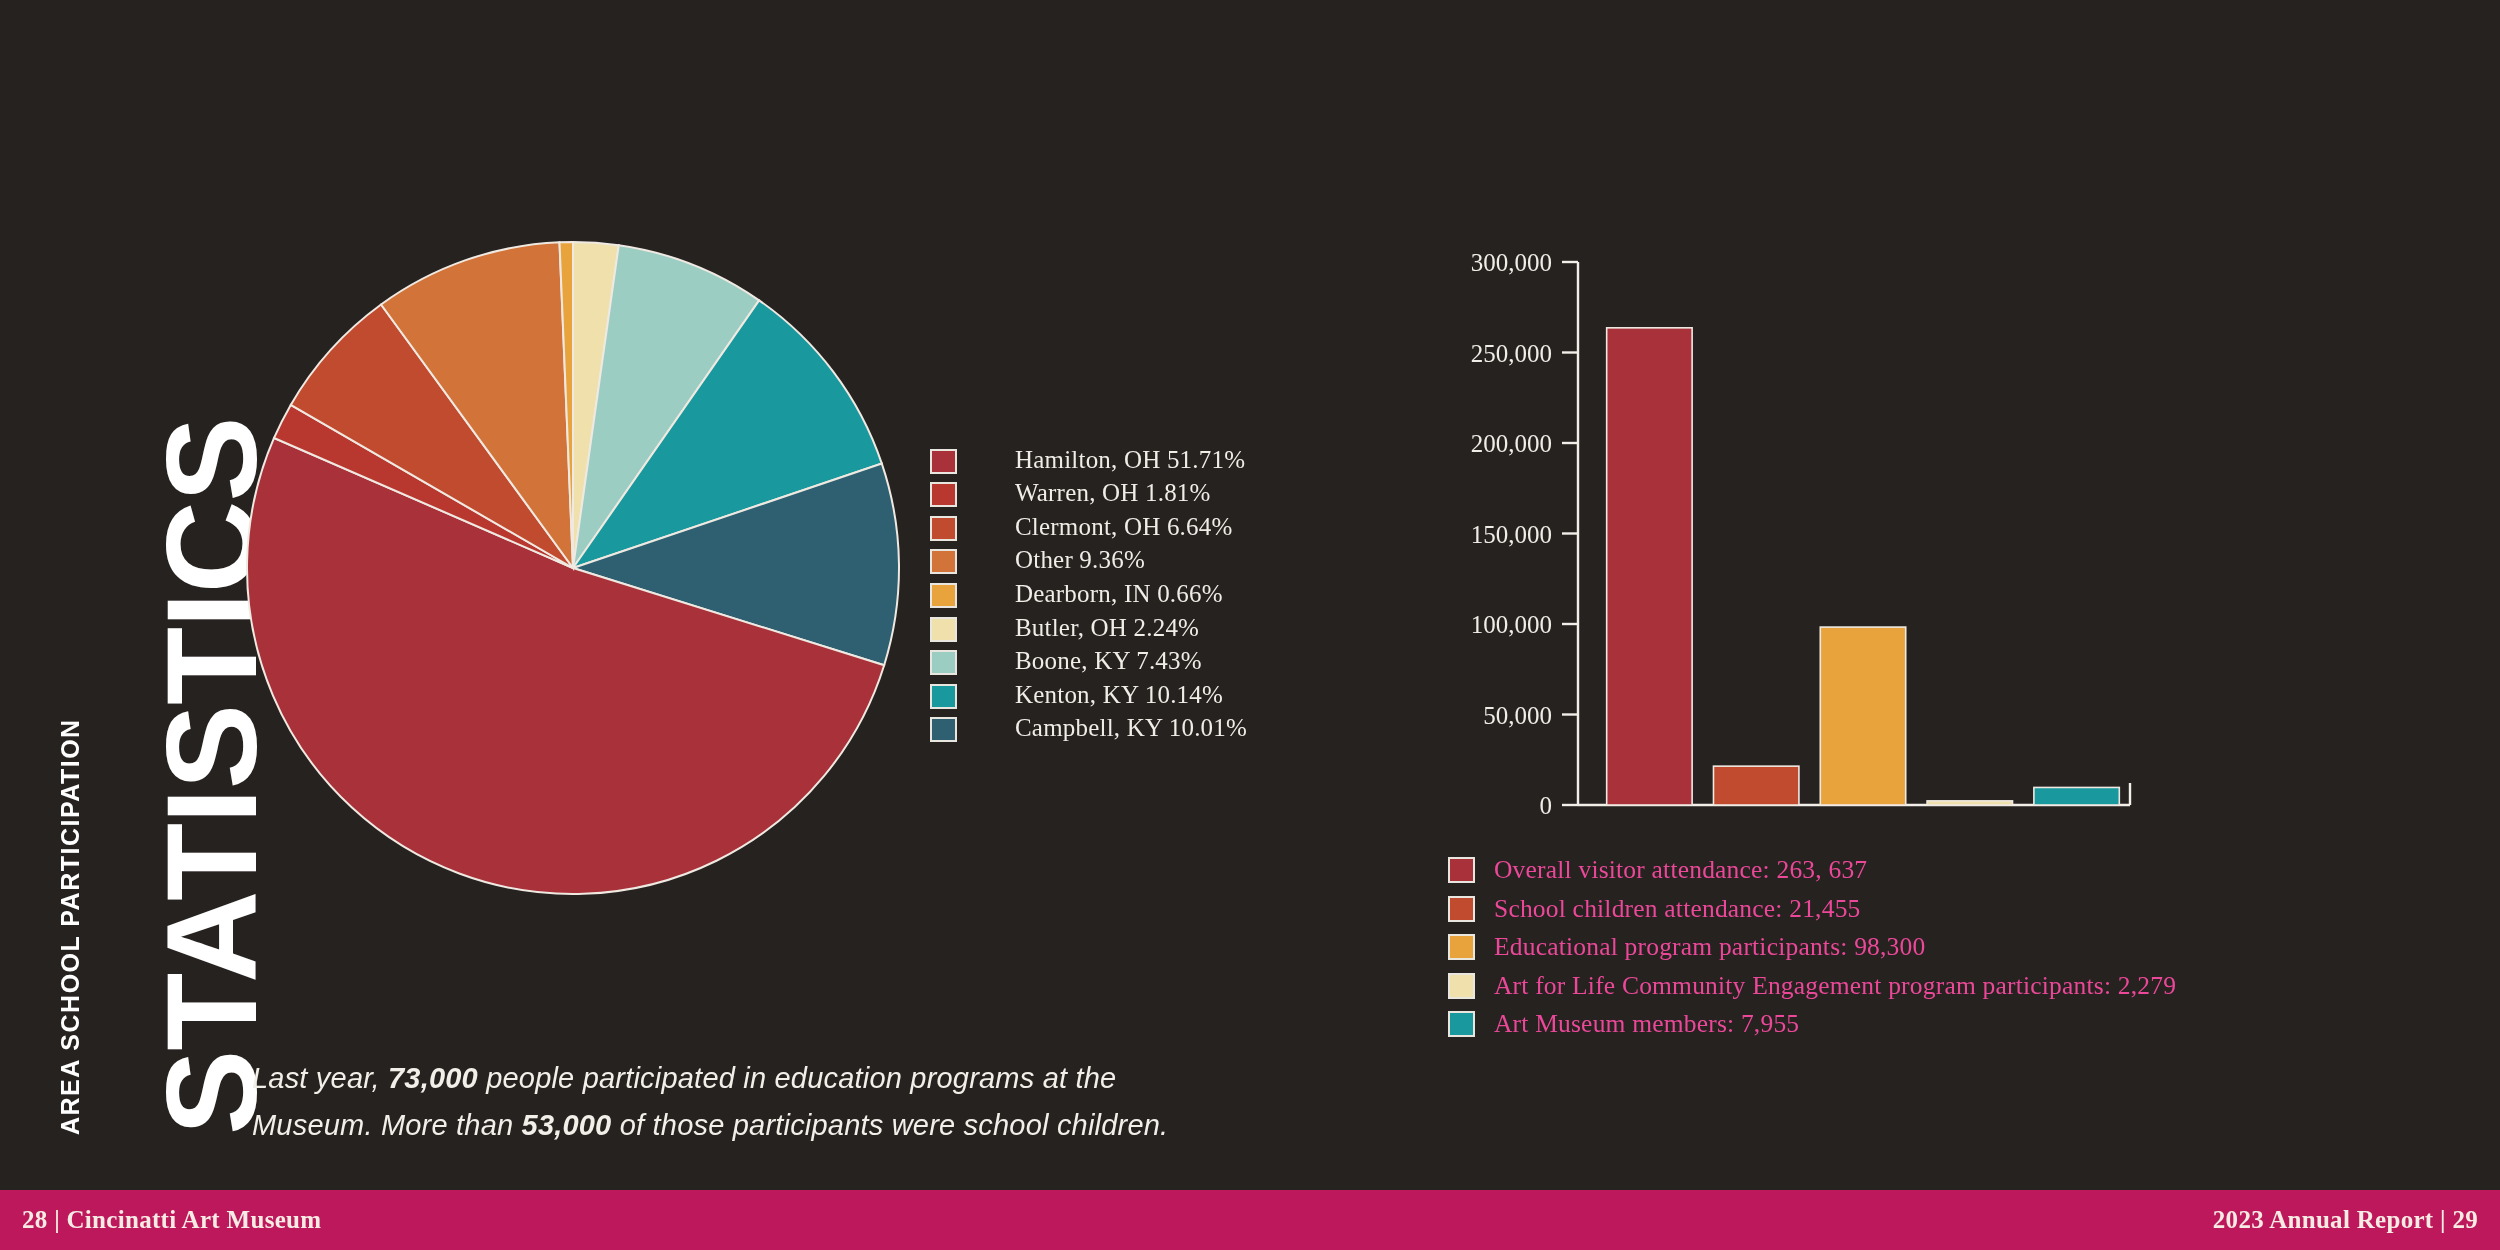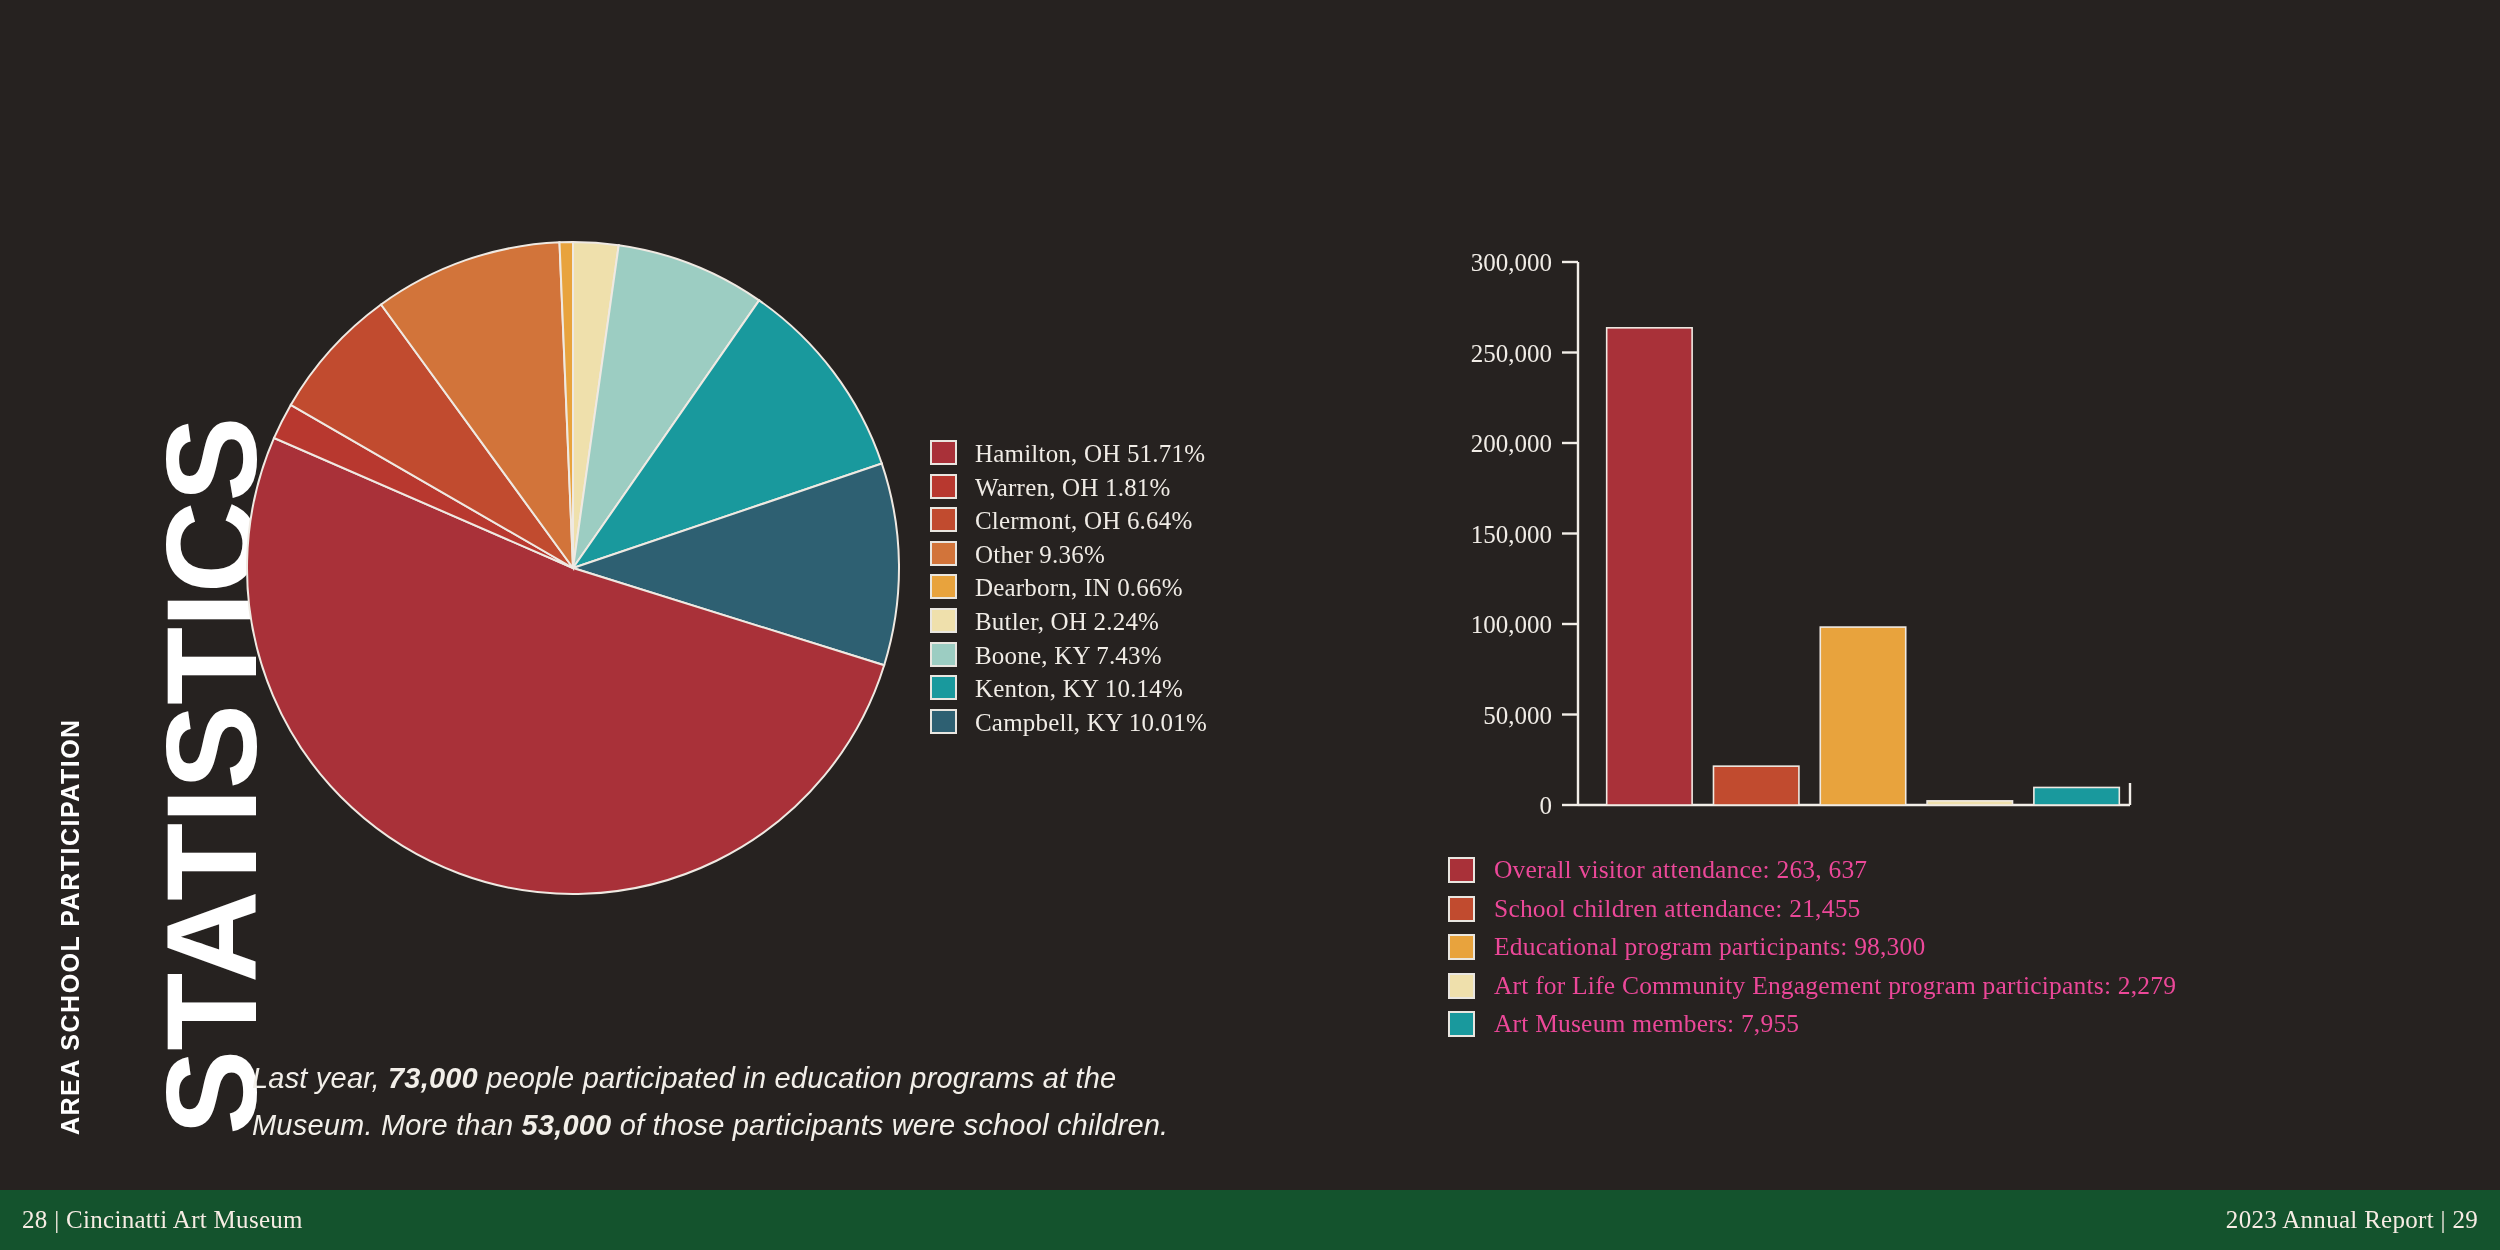--- a/index.html
+++ b/index.html
@@ -37,21 +37,21 @@
 
   
   .side-right{position:absolute; right:0px; top:0px; width:220px; height:1190px;}
 
   
   .pie-wrap{position:absolute; left:243px; top:238px; width:660px; height:660px;}
   .pie-wrap svg{display:block;width:100%;height:100%;}
 
   
   .pie-legend{position:absolute; left:930px; top:440px;}
-  .lrow{display:flex;align-items:flex-start;height:33.6px;}
+  .lrow{display:flex;align-items:flex-end;height:33.6px;gap:40px;}
   .sw{
     width:27px;height:25px;border:2px solid #e9e6e0;box-sizing:border-box;
     margin-right:18px;flex:0 0 auto;
   }
   .ltext{
     font-family:"Liberation Serif",serif;
     font-size:25px;color:#f0ece6;white-space:nowrap;letter-spacing:.2px;
   }
 
   
@@ -219,18 +219,18 @@
 
   <div class="caption">
     <span>Last year, </span><b>73,000</b><span> people participated in education programs at the Museum. More than </span><b>53,000</b><span> of those participants were school children.</span>
   </div>
 
   <div class="side-right">
     
     
   </div>
 
-  <div class="footer" style="background: #14532d;">
+  <div class="footer" style="background: #be185d; font-weight: bold;">
     <span class="fl">28 | Cincinatti Art Museum</span>
     <span class="fr">2023 Annual Report | 29</span>
   </div>
 
 </div>
 
 </body></html>

